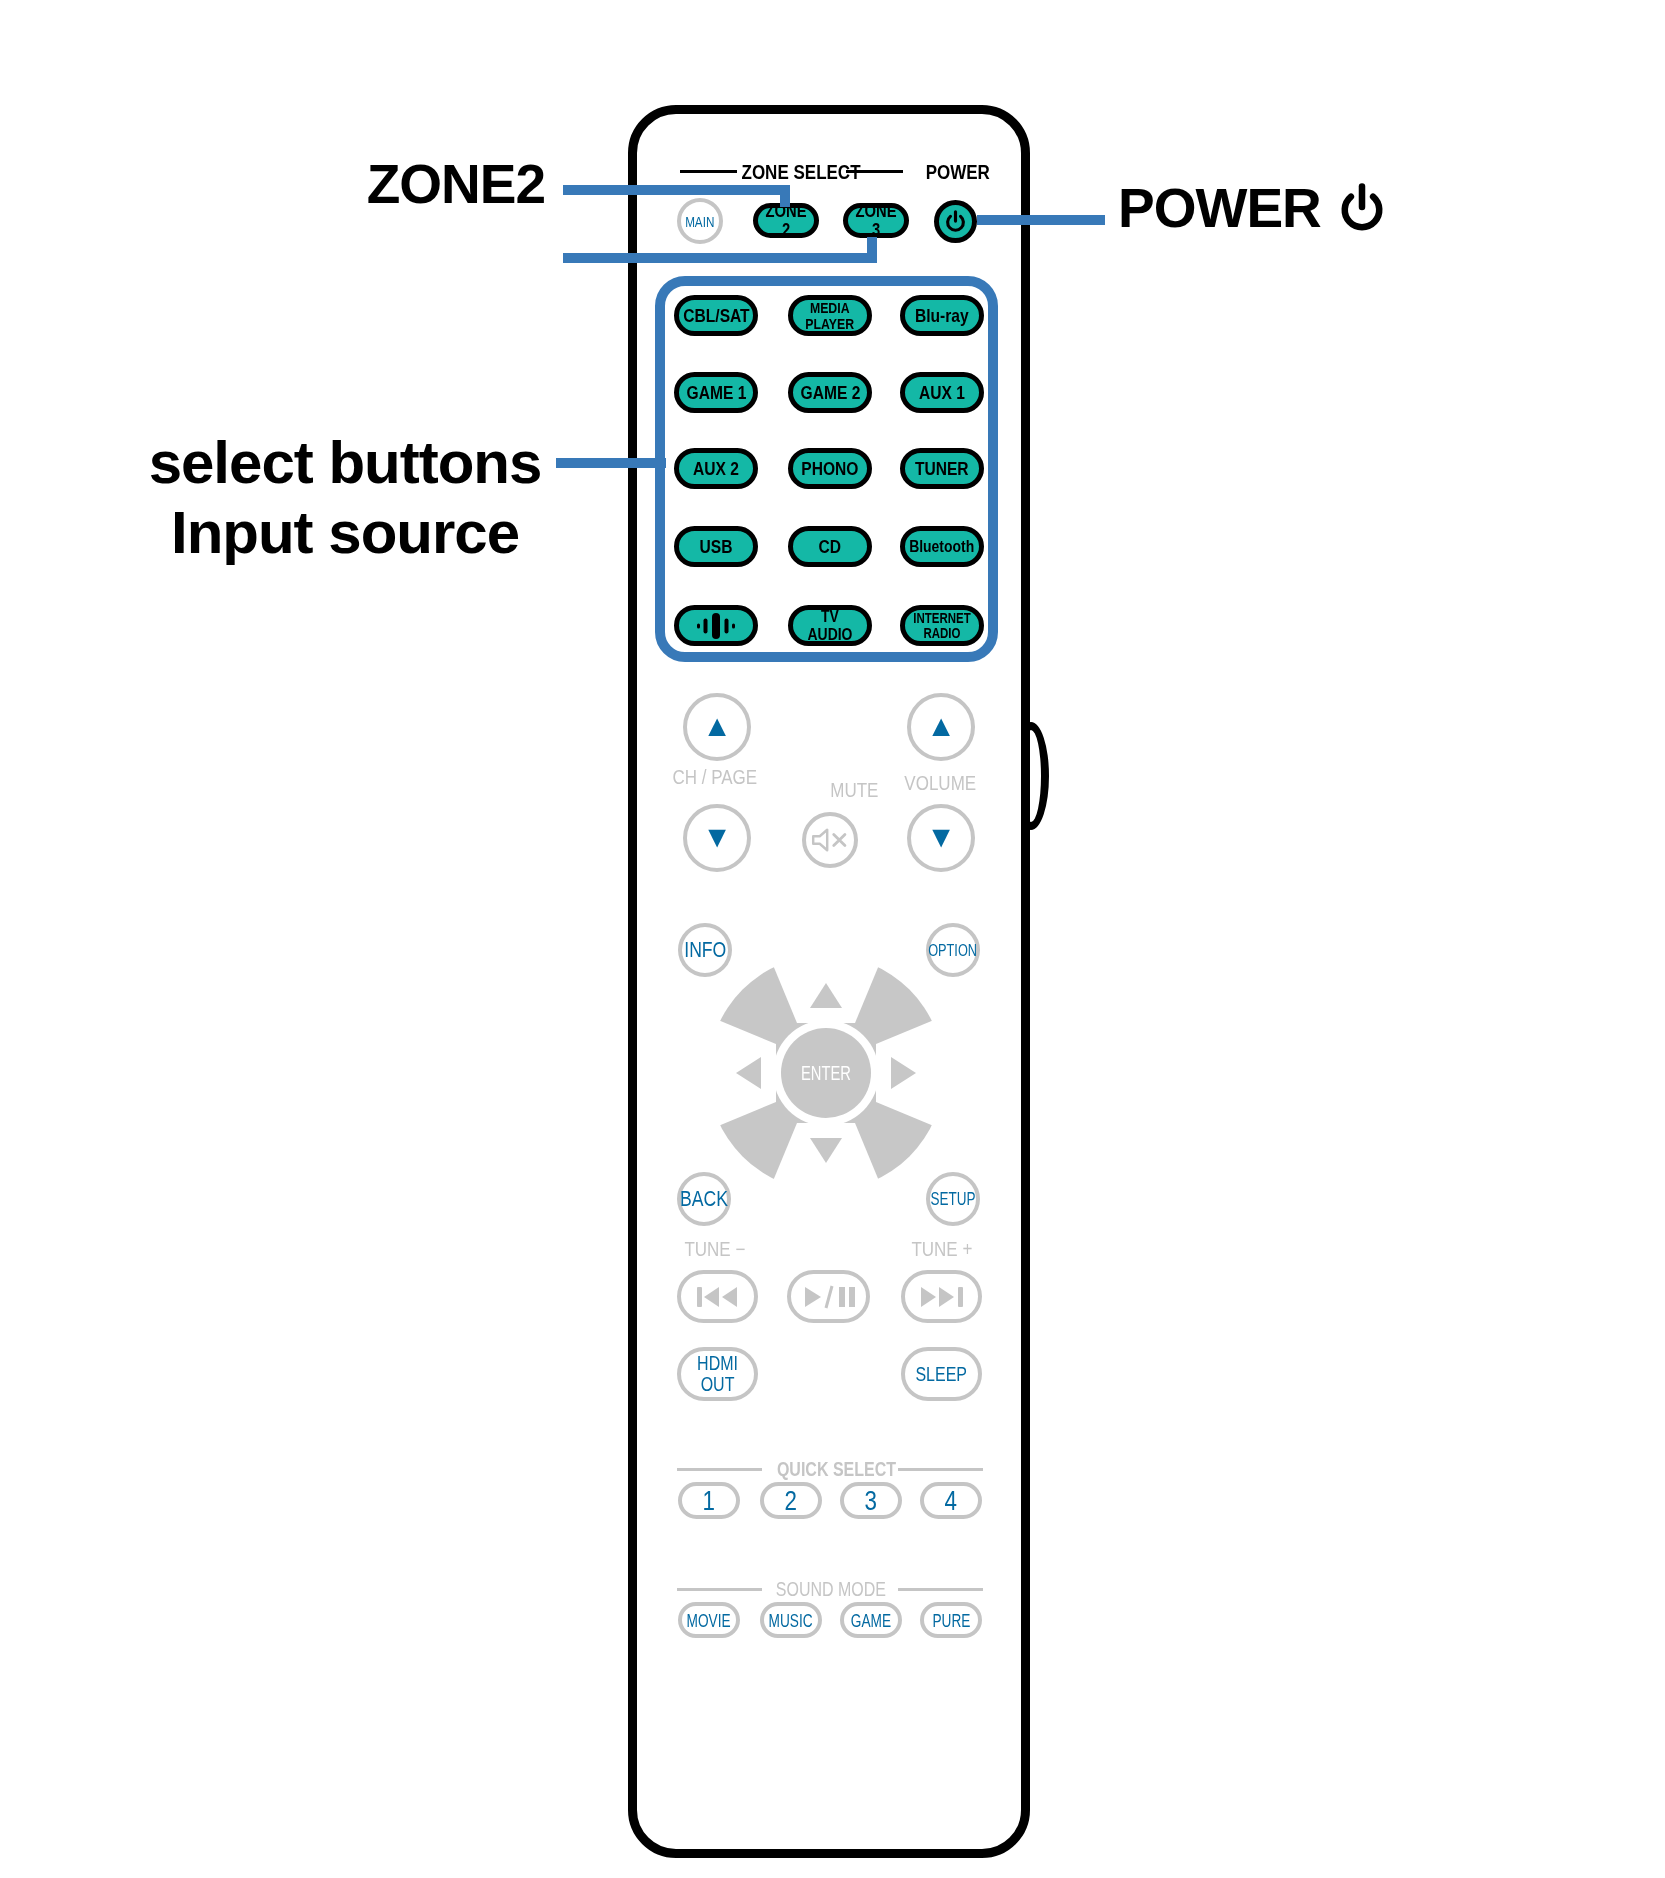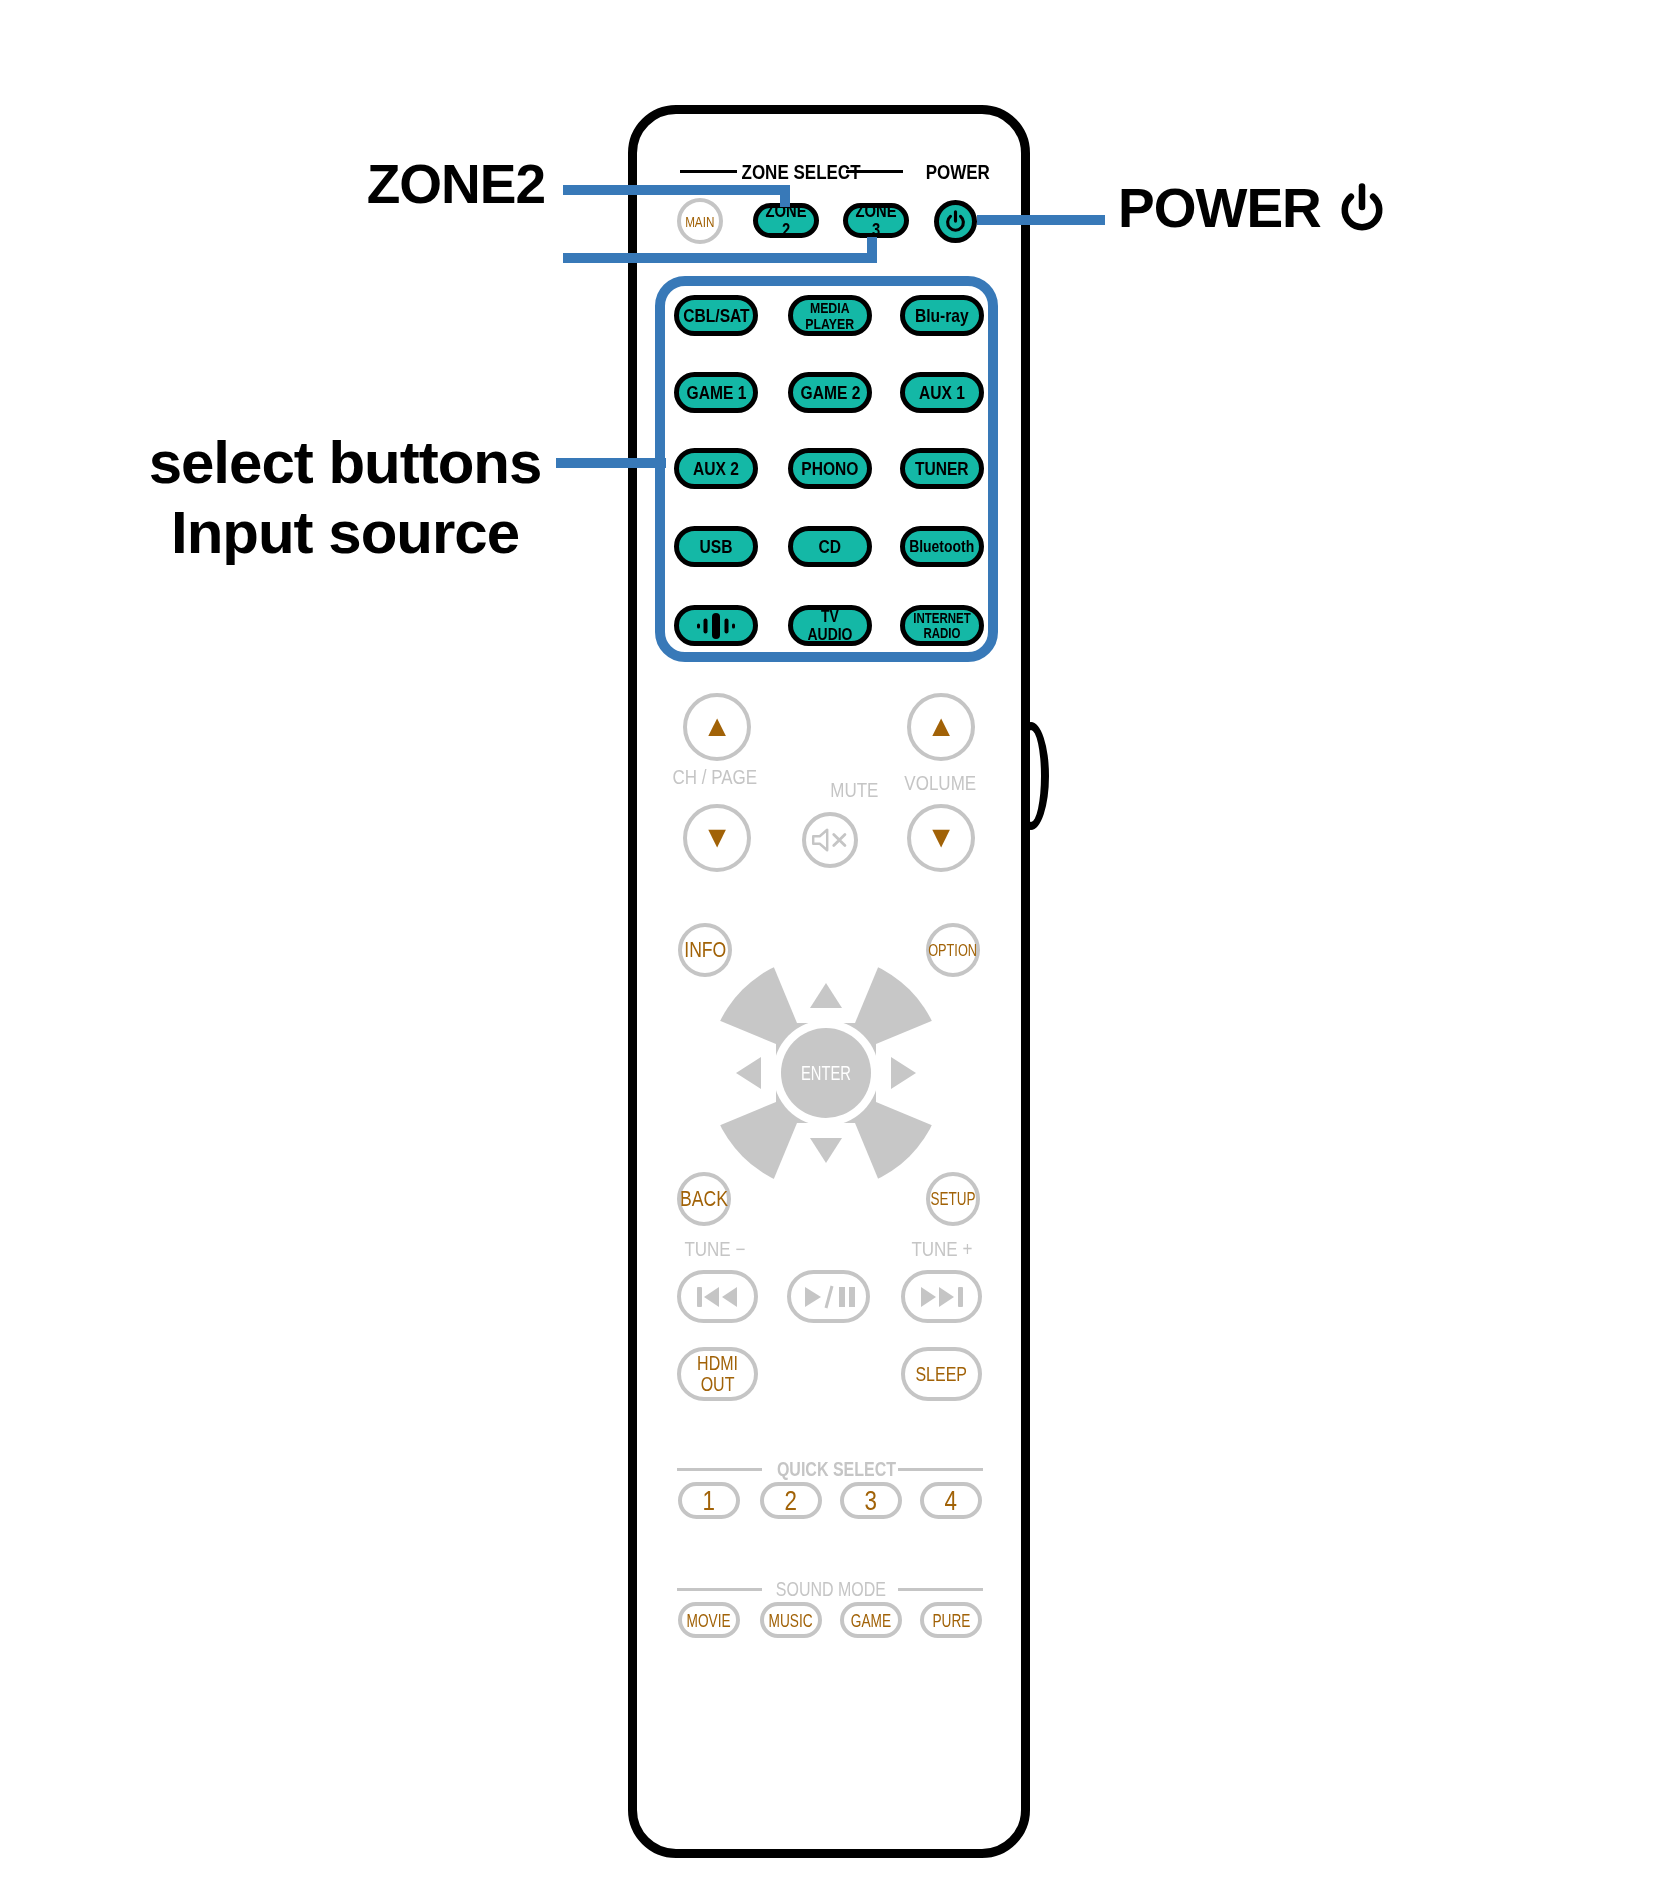--- a/index.html
+++ b/index.html
@@ -23,21 +23,21 @@
   
   .pill{position:absolute;background:#14b8a6;border:5px solid #000;box-sizing:border-box;
         display:flex;align-items:center;justify-content:center;z-index:2;}
   .pill .lbl{font-weight:bold;font-size:19px;color:#000;text-align:center;line-height:1.02;
         white-space:pre-line;display:inline-block;transform:scaleX(.82);}
   .pill .lbl.s2{font-size:15px;}
   .pill .lbl.s3{font-size:14px;}
   .pill .lbl.s4{font-size:17px;}
   
   .gbtn{position:absolute;background:#fff;border:4px solid #c5c5c5;box-sizing:border-box;
-        display:flex;align-items:center;justify-content:center;color:#a16207;z-index:2;}
+        display:flex;align-items:center;justify-content:center;color:#0369a1;z-index:2;}
   .round{border-radius:50%;}
   .gbtn .glbl{display:inline-block;transform:scaleX(.8);font-size:22px;line-height:1;white-space:pre-line;text-align:center;}
   .gbtn .glbl.gs{font-size:17px;transform:scaleX(.75);}
   .gbtn .glbl.num{font-size:28px;transform:scaleX(.8);}
   .gbtn .glbl.mode{font-size:19px;transform:scaleX(.72);}
   .gbtn .glbl.two{font-size:20px;line-height:1.05;transform:scaleX(.8);}
   .glab{position:absolute;color:#c5c5c5;font-size:20px;text-align:center;z-index:2;}
   .glab span{display:inline-block;transform:scaleX(.85);white-space:nowrap;}
   .tri{line-height:1;font-size:30px;transform:translateY(-1px);}
   .mainlbl{display:inline-block;transform:scaleX(.78);font-size:15px;}

